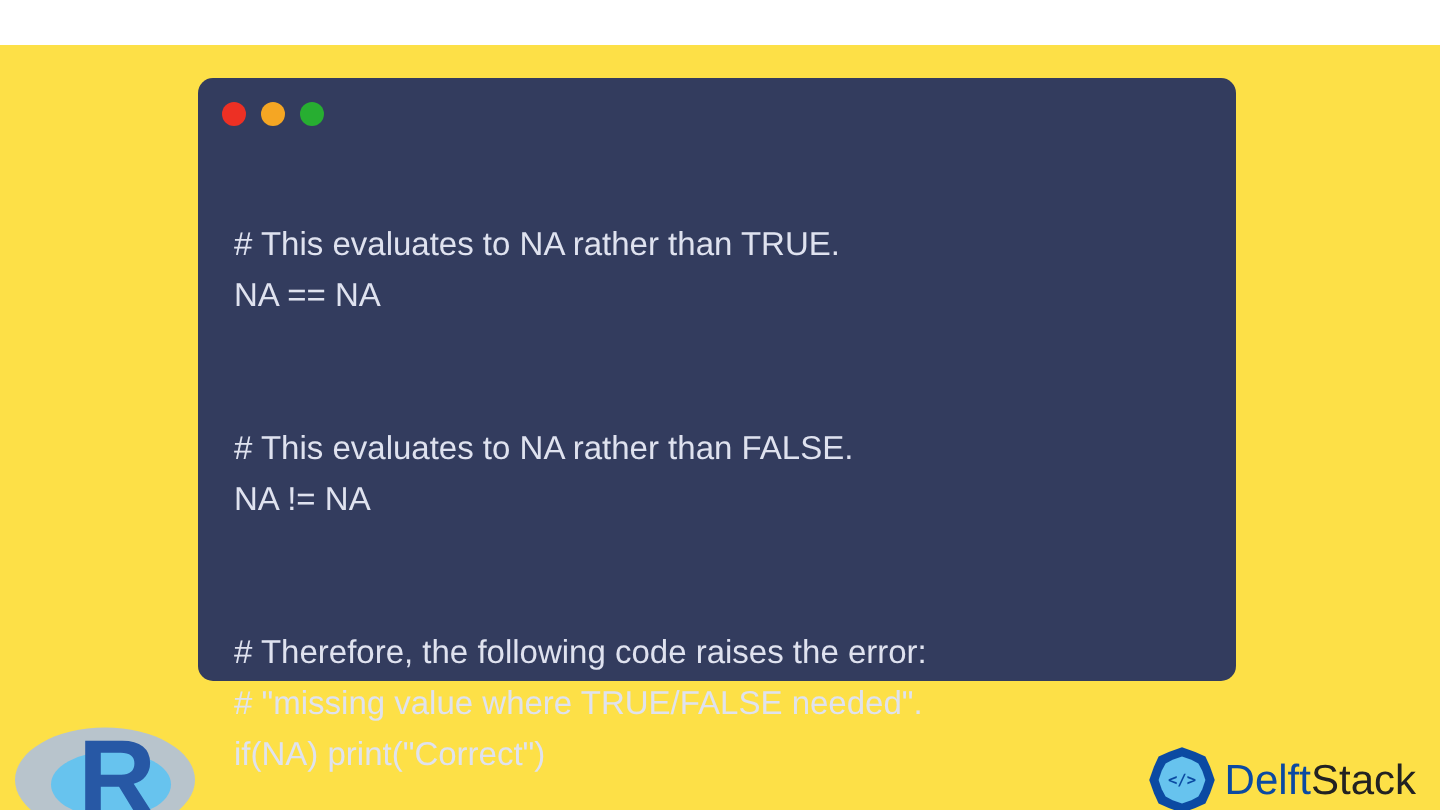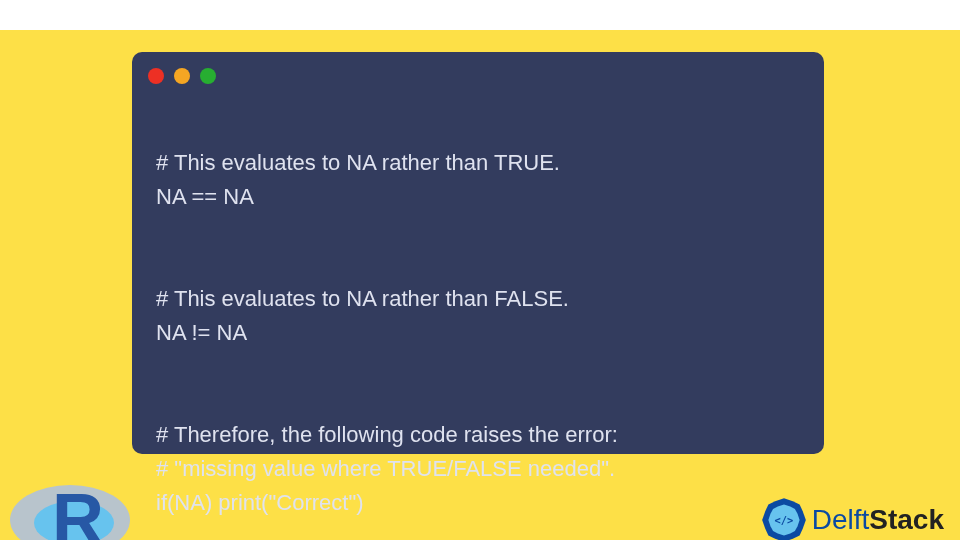--- a/index.html
+++ b/index.html
@@ -95,21 +95,21 @@
   }
   .footer-right {
     position: absolute;
     right: 16px;
     bottom: 24px;
     display: flex;
     align-items: center;
     gap: 2px;
   }
   .brand-text .delft { color:#0b4aa2; font-weight:400; font-size:28px; }
-  .brand-text .stack { color:#222; font-weight:700; font-size:28px; }
+  .brand-text .stack { color:#222; font-weight:400; font-size:28px; }
   .brand-icon {
     width: 52px; height: 52px;
     display:inline-block;
   }
 </style>
 </head>
 <body>
 
 <div class="page">
 

